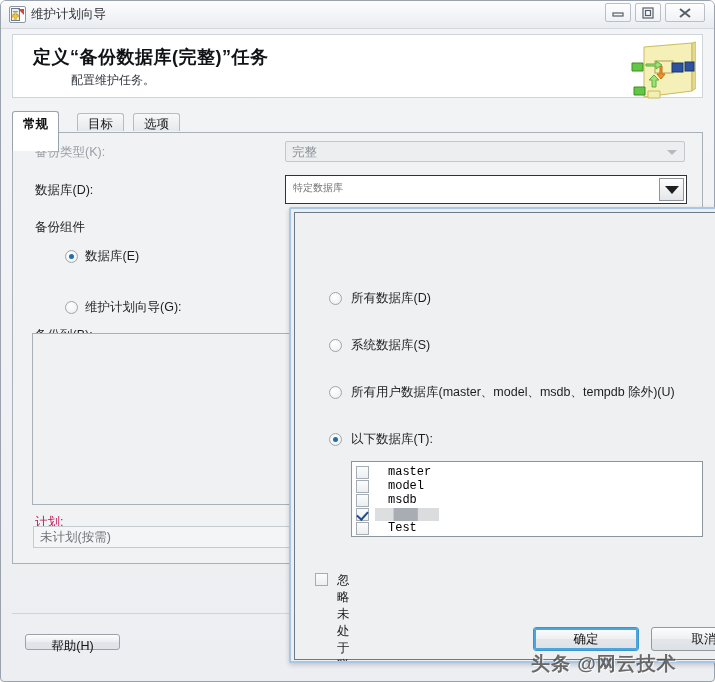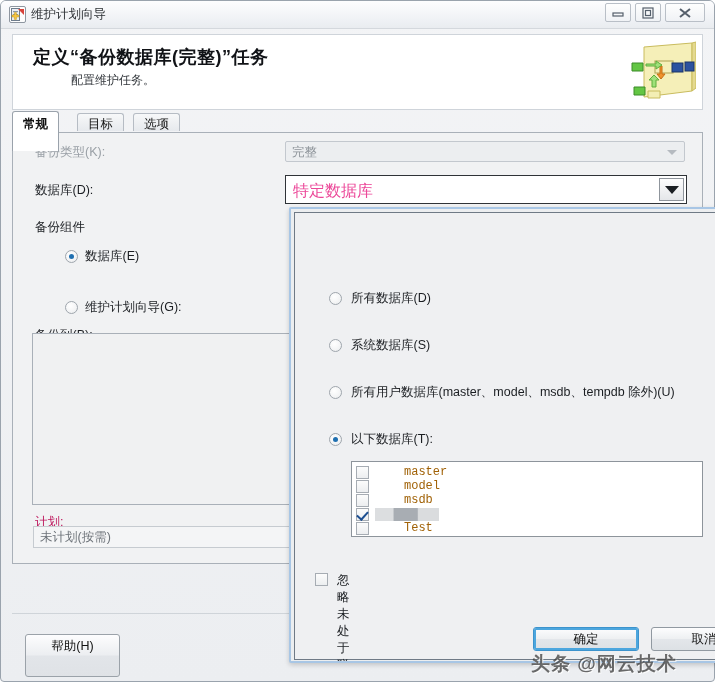--- a/index.html
+++ b/index.html
@@ -48,21 +48,21 @@
   }
   .winbtn:nth-of-type(1) { left: 604px; }
   #btn-min { left: 604px; }
   #btn-max { left: 634px; }
   #btn-close { left: 664px; width: 40px; }
   .winbtn svg { position: absolute; left: 50%; top: 50%; transform: translate(-50%,-50%); }
 
   
   #header {
     position: absolute; left: 11px; top: 33px;
-    width: 691px; height: 76px;
+    width: 691px; height: 64px;
     background: #ffffff;
     border: 1px solid #cfd4da;
   }
   #header-title {
     position: absolute; left: 20px; top: 10px;
     font-size: 18px; font-weight: bold; color: #111317;
     letter-spacing: 0.5px;
   }
   #header-sub {
     position: absolute; left: 58px; top: 37px;
@@ -139,21 +139,21 @@
 
   
   #combo-db {
     position: absolute; left: 272px; top: 42px;
     width: 402px; height: 29px;
     background: #ffffff;
     border: 1px solid #2f3337;
   }
   #combo-db .val {
     position: absolute; left: 7px; top: 5px;
-    font-size: 16px; color: #ec4899;
+    font-size: 10px; color: #737373;
   }
   #combo-db .dropbtn {
     position: absolute; right: 2px; top: 2px;
     width: 25px; height: 23px;
     background: linear-gradient(180deg,#fdfdfd 0%, #e4e6e9 100%);
     border: 1px solid #8f959c;
     cursor: default;
   }
   #combo-db .dropbtn i {
     position: absolute; left: 50%; top: 50%;
@@ -230,21 +230,21 @@
     font-size: 12.5px; color: #6d7379;
   }
 
   
   #footer-sep {
     position: absolute; left: 11px; top: 612px;
     width: 691px; height: 1px; background: #cfd4d9;
   }
   #btn-help {
     position: absolute; left: 24px; top: 633px;
-    width: 95px; height: 43px;
+    width: 95px; height: 16px;
     background: linear-gradient(180deg,#fdfdfe 0%, #eceef1 48%, #e2e5e9 52%, #dfe2e6 100%);
     border: 1px solid #9ba2a9;
     border-radius: 3px;
     font-size: 12.5px; color: #111;
     text-align: center; line-height: 23px;
     cursor: default;
   }
 
   
   #popup {
@@ -267,23 +267,23 @@
 
   
   #dblist {
     position: absolute; left: 56px; top: 248px;
     width: 352px; height: 76px;
     background: #ffffff;
     border: 1px solid #8d949b;
   }
   .dbrow { position: absolute; left: 4px; height: 15px; }
   .dbname {
-    position: absolute; left: 35px; top: -1px;
+    position: absolute; left: 19px; top: -1px;
     font-family: "Liberation Mono", monospace;
-    font-size: 12px; color: #a16207;
+    font-size: 12px; color: #000000;
     white-space: nowrap;
     padding-left: 13px;
   }
   .dbredact {
     position: absolute; left: 19px; top: 0px;
     width: 64px; height: 13px;
     background: linear-gradient(90deg,#dcdee0 0%, #dcdee0 28%, #a8adb3 30%, #a8adb3 66%, #dadcde 68%, #dadcde 100%);
   }
 
   #ignore-row { position: absolute; left: 20px; top: 360px; }

